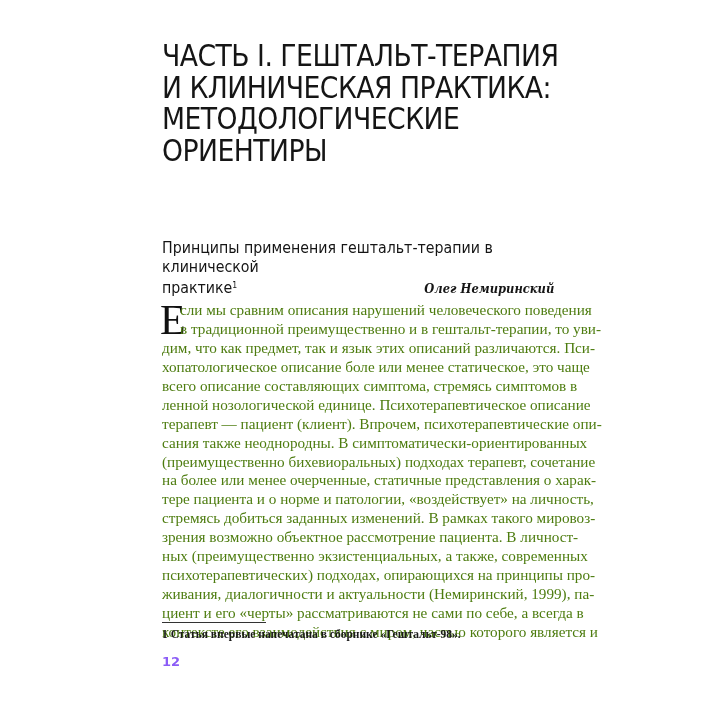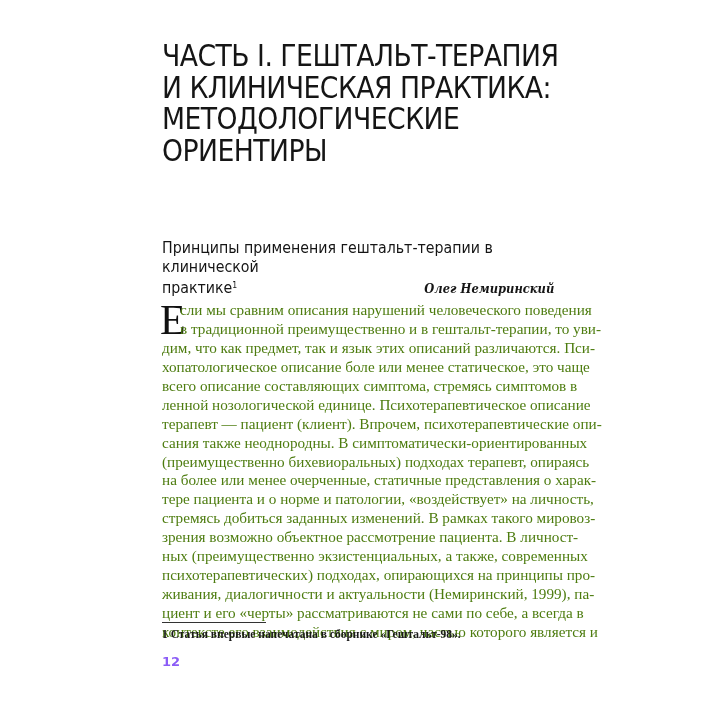--- a/index.html
+++ b/index.html
@@ -68,21 +68,21 @@
 
   <div class="body-text">
     <span class="line indent-cap">сли мы сравним описания нарушений человеческого поведения</span>
     <span class="line indent-cap">в традиционной преимущественно и в гештальт-терапии, то уви-</span>
     <span class="line">дим, что как предмет, так и язык этих описаний различаются. Пси-</span>
     <span class="line">хопатологическое описание боле или менее статическое, это чаще</span>
     <span class="line">всего описание составляющих симптома, стремясь симптомов в</span>
     <span class="line">ленной нозологической единице. Психотерапевтическое описание</span>
     <span class="line">терапевт — пациент (клиент). Впрочем, психотерапевтические опи-</span>
     <span class="line">сания также неоднородны. В симптоматически-ориентированных</span>
-    <span class="line">(преимущественно бихевиоральных) подходах терапевт, опираясь</span>
+    <span class="line">(преимущественно бихевиоральных) подходах терапевт, сочетание</span>
     <span class="line">на более или менее очерченные, статичные представления о харак-</span>
     <span class="line">тере пациента и о норме и патологии, «воздействует» на личность,</span>
     <span class="line">стремясь добиться заданных изменений. В рамках такого мировоз-</span>
     <span class="line">зрения возможно объектное рассмотрение пациента. В личност-</span>
     <span class="line">ных (преимущественно экзистенциальных, а также, современных</span>
     <span class="line">психотерапевтических) подходах, опирающихся на принципы про-</span>
     <span class="line">живания, диалогичности и актуальности (Немиринский, 1999), па-</span>
     <span class="line">циент и его «черты» рассматриваются не сами по себе, а всегда в</span>
     <span class="line last">контексте его взаимодействия с миром, частью которого является и</span>
   </div>

